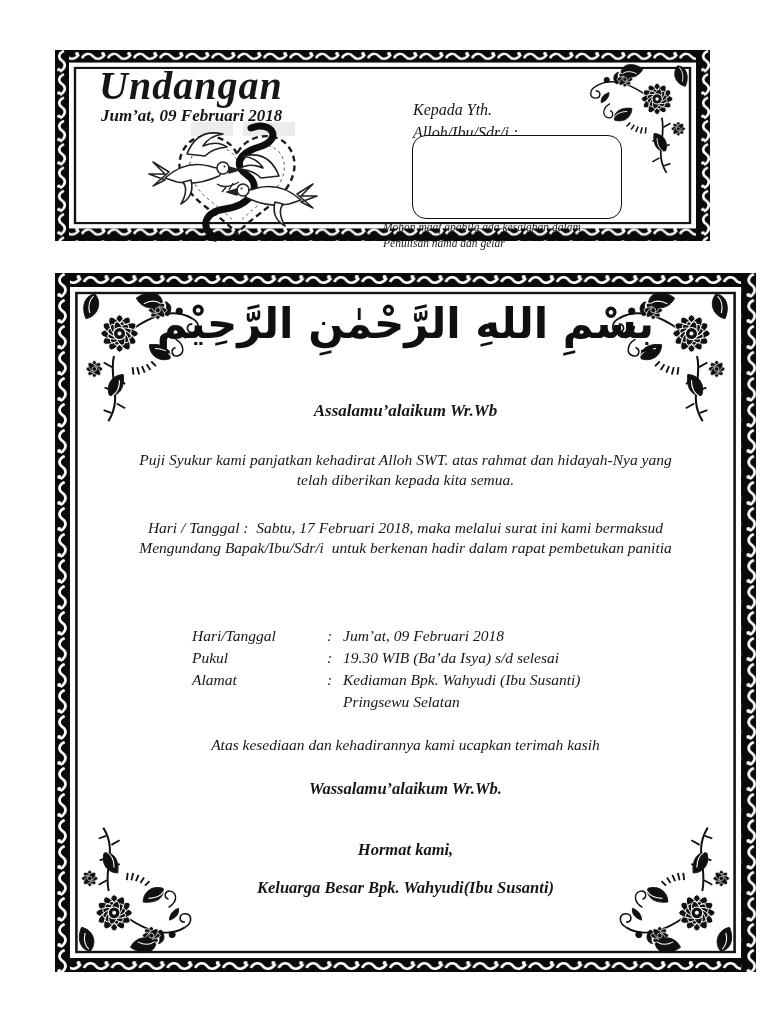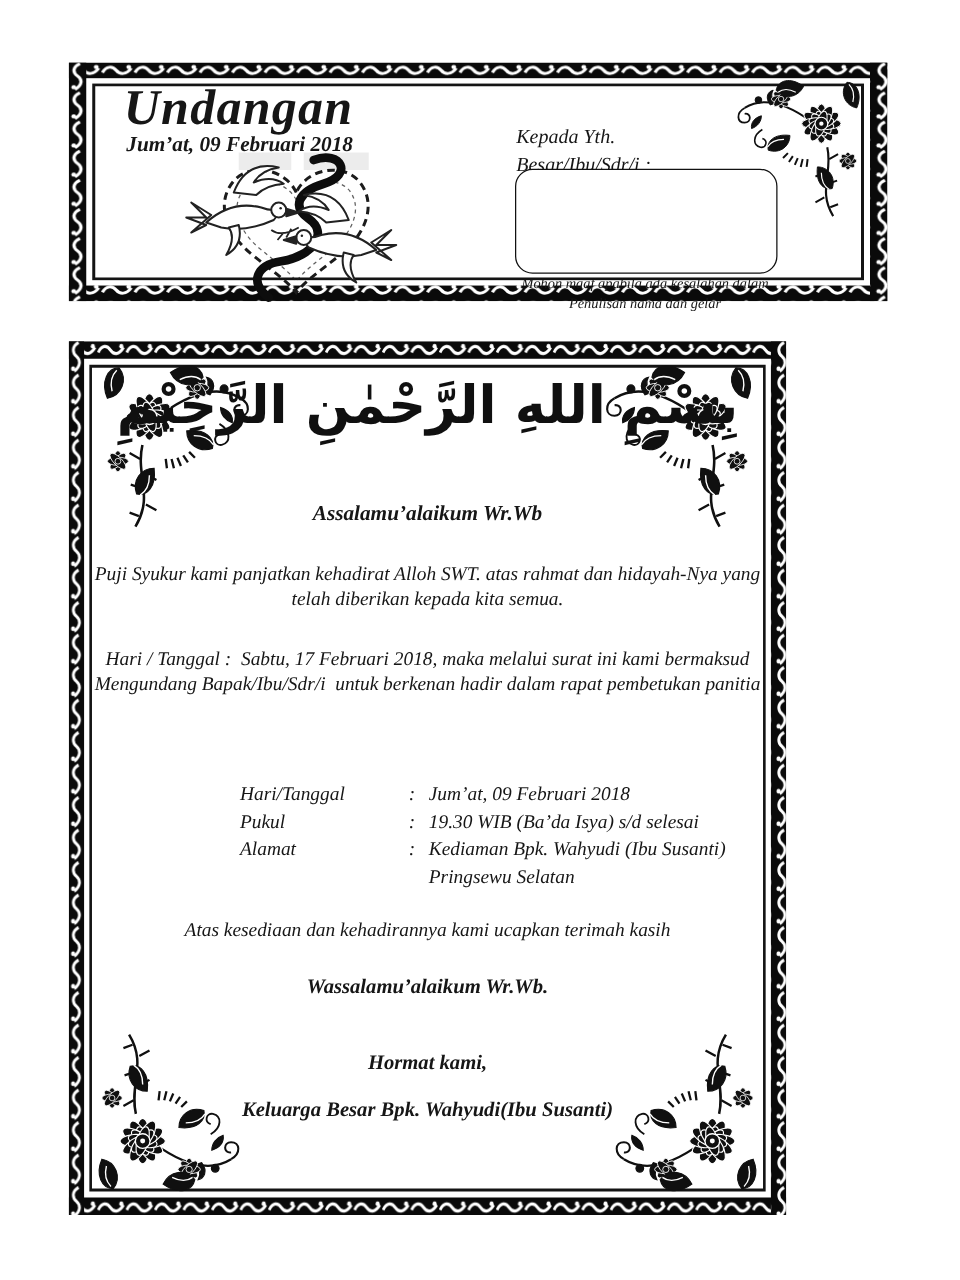--- a/index.html
+++ b/index.html
@@ -3,30 +3,30 @@
 <meta charset="utf-8">
 <style>
   html,body{margin:0;padding:0;}
   body{
     width:768px;height:1024px;position:relative;background:#ffffff;
     font-family:"Liberation Serif","DejaVu Serif",serif;color:#161616;
     overflow:hidden;
   }
   .card{position:absolute;background:#fff;}
   .card-top{left:55px;top:50px;width:655px;height:191px;}
-  .card-letter{left:55px;top:273px;width:574px;height:699px;}
+  .card-letter{left:55px;top:273px;width:701px;height:699px;}
   .frame{position:absolute;inset:0;width:100%;height:100%;}
   .abs{position:absolute;}
   .center{left:0;right:0;text-align:center;}
   .pre{white-space:pre-wrap;}
   .title{font-size:40px;font-weight:bold;font-style:italic;letter-spacing:1px;}
   .date-line{font-size:17px;font-weight:bold;font-style:italic;}
   .recipient-line{font-size:16px;font-style:italic;line-height:1.45;}
   .name-box{border:1.7px solid #111;border-radius:14px;background:#fff;}
-  .box-note{font-size:11.5px;font-style:italic;line-height:1.35;text-align:center;}
+  .box-note{font-size:11.5px;font-style:italic;line-height:1.35;}
   .bismillah{font-family:"DejaVu Sans",sans-serif;font-weight:bold;font-size:42px;color:#101010;direction:rtl;}
   .salam{font-size:17px;font-weight:bold;font-style:italic;}
   .body-line{font-size:15.5px;font-style:italic;line-height:20px;}
   .details{font-size:15.5px;font-style:italic;}
   .details .row{display:grid;grid-template-columns:135px 16px auto;line-height:22px;}
   .heavy{font-size:16.5px;font-weight:bold;font-style:italic;margin-top:11px;}
   .floral{position:absolute;pointer-events:none;}
   .flipX{transform:scaleX(-1);}
   .flipY{transform:scaleY(-1);}
   .flipXY{transform:scale(-1,-1);}
@@ -166,21 +166,21 @@
         <circle cx="77.5" cy="46.5" r="1" fill="#222" stroke="none"></circle>
         <path d="M44,60 Q48,76 34,84 Q42,70 36,62 Z"></path>
       </g>
     </g>
 
     <path d="M92,62 q-14,8 -22,2 M80,66 l-5,6 M86,63 l-4,7" fill="none" stroke="#222" stroke-width="1.4"></path>
   </svg>
 
   <div class="abs recipient-line" style="left:358px;top:48px;">
     <div>Kepada Yth.</div>
-    <div>Besar/Ibu/Sdr/i :</div>
+    <div>Alloh/Ibu/Sdr/i :</div>
   </div>
   <div class="abs name-box" style="left:357px;top:85px;width:208px;height:82px;"></div>
   <div class="abs box-note" style="left:328px;top:170px;width:266px;">
     <div>Mohon maaf apabila ada kesalahan dalam</div>
     <div>Penulisan nama dan gelar</div>
   </div>
 </div>
 
 <div class="card card-letter">
   <svg class="frame" viewBox="0 0 655 699" preserveAspectRatio="none">

